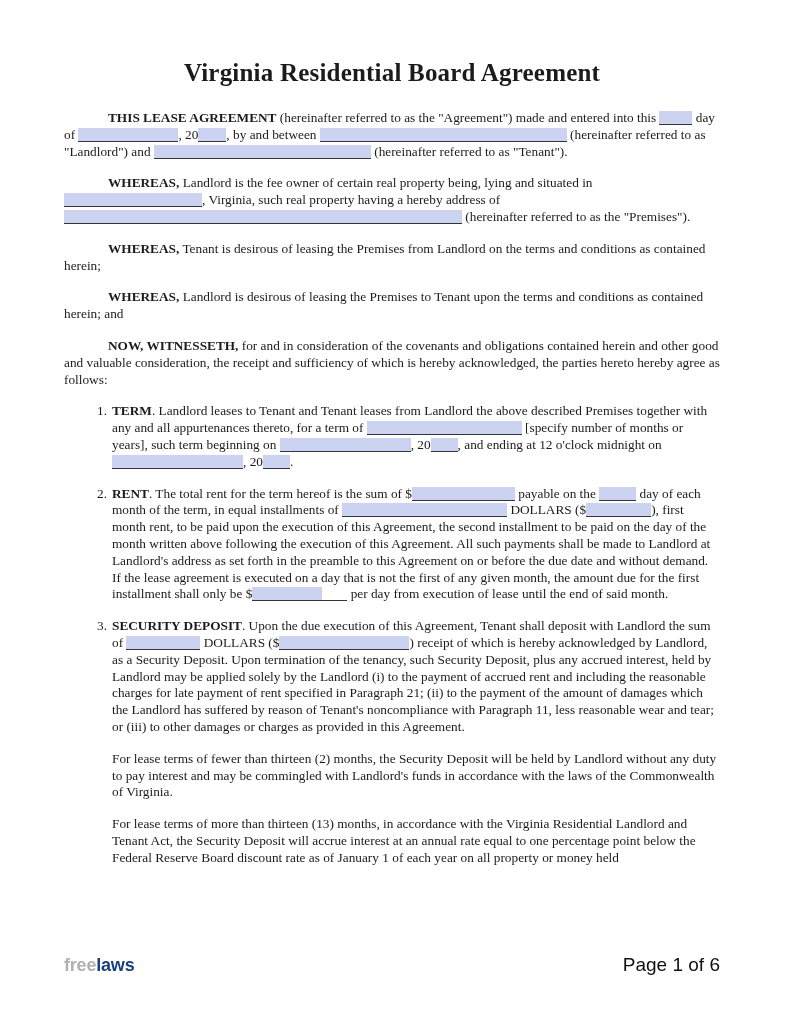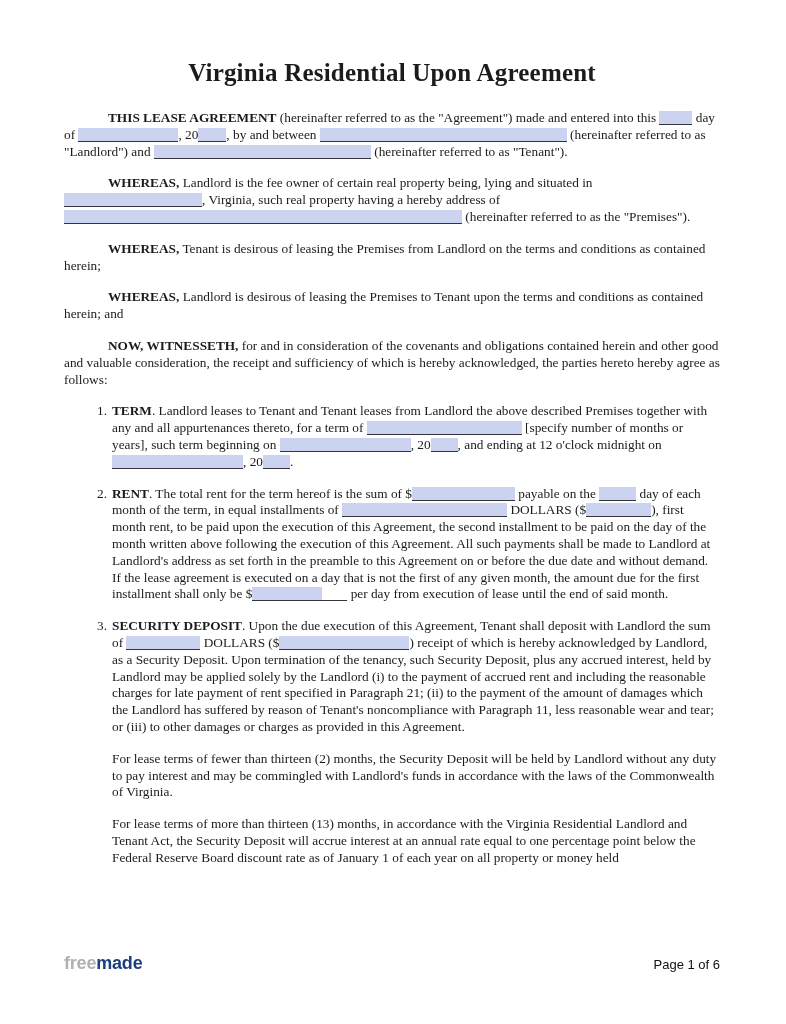--- a/index.html
+++ b/index.html
@@ -32,37 +32,37 @@
     position:absolute; left:64px; right:66px; bottom:50px;
     display:flex; justify-content:space-between; align-items:baseline;
   }
   .logo {
     font-family:"Liberation Sans", sans-serif; font-weight:bold;
     font-size:18px; letter-spacing:-0.2px;
   }
   .logo .free  { color:#b1b1b4; }
   .logo .forms { color:#1d3e7e; }
   .pagenum {
-    font-family:"Liberation Sans", sans-serif; font-size:13px; color:#111111;padding-left:48px;
+    font-family:"Liberation Sans", sans-serif; font-size:19px; color:#111111;padding-left:48px;
   }
 </style>
 </head>
 <body>
 
 <div class="page">
-  <h1 class="title">Virginia Residential Upon Agreement</h1>
+  <h1 class="title">Virginia Residential Board Agreement</h1>
   <div class="blocks">
       <p class="indent"><span class="bold">THIS LEASE AGREEMENT</span><span> (hereinafter referred to as the "Agreement") made and entered into this </span><span class="blank" style="width: 33px;"></span><span> day of </span><span class="blank" style="width: 100px;"></span><span>, 20</span><span class="blank" style="width: 28px;"></span><span>, by and between </span><span class="blank" style="width: 247px;"></span><span> (hereinafter referred to as "Landlord") and </span><span class="blank" style="width: 217px;"></span><span> (hereinafter referred to as "Tenant").</span></p>
       <p class="indent"><span class="bold">WHEREAS,</span><span> Landlord is the fee owner of certain real property being, lying and situated in </span><span class="blank" style="width: 138px;"></span><span>, Virginia, such real property having a hereby address of </span><span class="blank" style="width: 398px;"></span><span> (hereinafter referred to as the "Premises").</span></p>
       <p class="indent"><span class="bold">WHEREAS,</span><span> Tenant is desirous of leasing the Premises from Landlord on the terms and conditions as contained herein;</span></p>
       <p class="indent"><span class="bold">WHEREAS,</span><span> Landlord is desirous of leasing the Premises to Tenant upon the terms and conditions as contained herein; and</span></p>
       <p class="indent"><span class="bold">NOW, WITNESSETH,</span><span> for and in consideration of the covenants and obligations contained herein and other good and valuable consideration, the receipt and sufficiency of which is hereby acknowledged, the parties hereto hereby agree as follows:</span></p>
       <p class="li"><span class="num">1.</span><span class="bold">TERM</span><span>. Landlord leases to Tenant and Tenant leases from Landlord the above described Premises together with any and all appurtenances thereto, for a term of </span><span class="blank" style="width: 155px;"></span><span> [specify number of months or years], such term beginning on </span><span class="blank" style="width: 131px;"></span><span>, 20</span><span class="blank" style="width: 27px;"></span><span>, and ending at 12 o'clock midnight on </span><span class="blank" style="width: 131px;"></span><span>, 20</span><span class="blank" style="width: 27px;"></span><span>.</span></p>
       <p class="li"><span class="num">2.</span><span class="bold">RENT</span><span>. The total rent for the term hereof is the sum of $</span><span class="blank" style="width: 103px;"></span><span> payable on the </span><span class="blank" style="width: 37px;"></span><span> day of each month of the term, in equal installments of </span><span class="blank" style="width: 165px;"></span><span> DOLLARS ($</span><span class="blank" style="width: 65px;"></span><span>), first month rent, to be paid upon the execution of this Agreement, the second installment to be paid on the day of the month written above following the execution of this Agreement. All such payments shall be made to Landlord at Landlord's address as set forth in the preamble to this Agreement on or before the due date and without demand. If the lease agreement is executed on a day that is not the first of any given month, the amount due for the first installment shall only be $</span><span class="blank" style="width: 70px;"></span><span class="tail" style="width: 25px;"></span><span> per day from execution of lease until the end of said month.</span></p>
       <p class="li"><span class="num">3.</span><span class="bold">SECURITY DEPOSIT</span><span>. Upon the due execution of this Agreement, Tenant shall deposit with Landlord the sum of </span><span class="blank" style="width: 74px;"></span><span> DOLLARS ($</span><span class="blank" style="width: 130px;"></span><span>) receipt of which is hereby acknowledged by Landlord, as a Security Deposit. Upon termination of the tenancy, such Security Deposit, plus any accrued interest, held by Landlord may be applied solely by the Landlord (i) to the payment of accrued rent and including the reasonable charges for late payment of rent specified in Paragraph 21; (ii) to the payment of the amount of damages which the Landlord has suffered by reason of Tenant's noncompliance with Paragraph 11, less reasonable wear and tear; or (iii) to other damages or charges as provided in this Agreement.</span></p>
       <p class="sub"><span>For lease terms of fewer than thirteen (2) months, the Security Deposit will be held by Landlord without any duty to pay interest and may be commingled with Landlord's funds in accordance with the laws of the Commonwealth of Virginia.</span></p>
       <p class="sub"><span>For lease terms of more than thirteen (13) months, in accordance with the Virginia Residential Landlord and Tenant Act, the Security Deposit will accrue interest at an annual rate equal to one percentage point below the Federal Reserve Board discount rate as of January 1 of each year on all property or money held</span></p>
     </div>
   <div class="footer">
-    <span class="logo"><span class="free">free</span><span class="forms">made</span></span>
+    <span class="logo"><span class="free">free</span><span class="forms">laws</span></span>
     <span class="pagenum">Page 1 of 6</span>
   </div>
 </div>
 
 </body></html>

